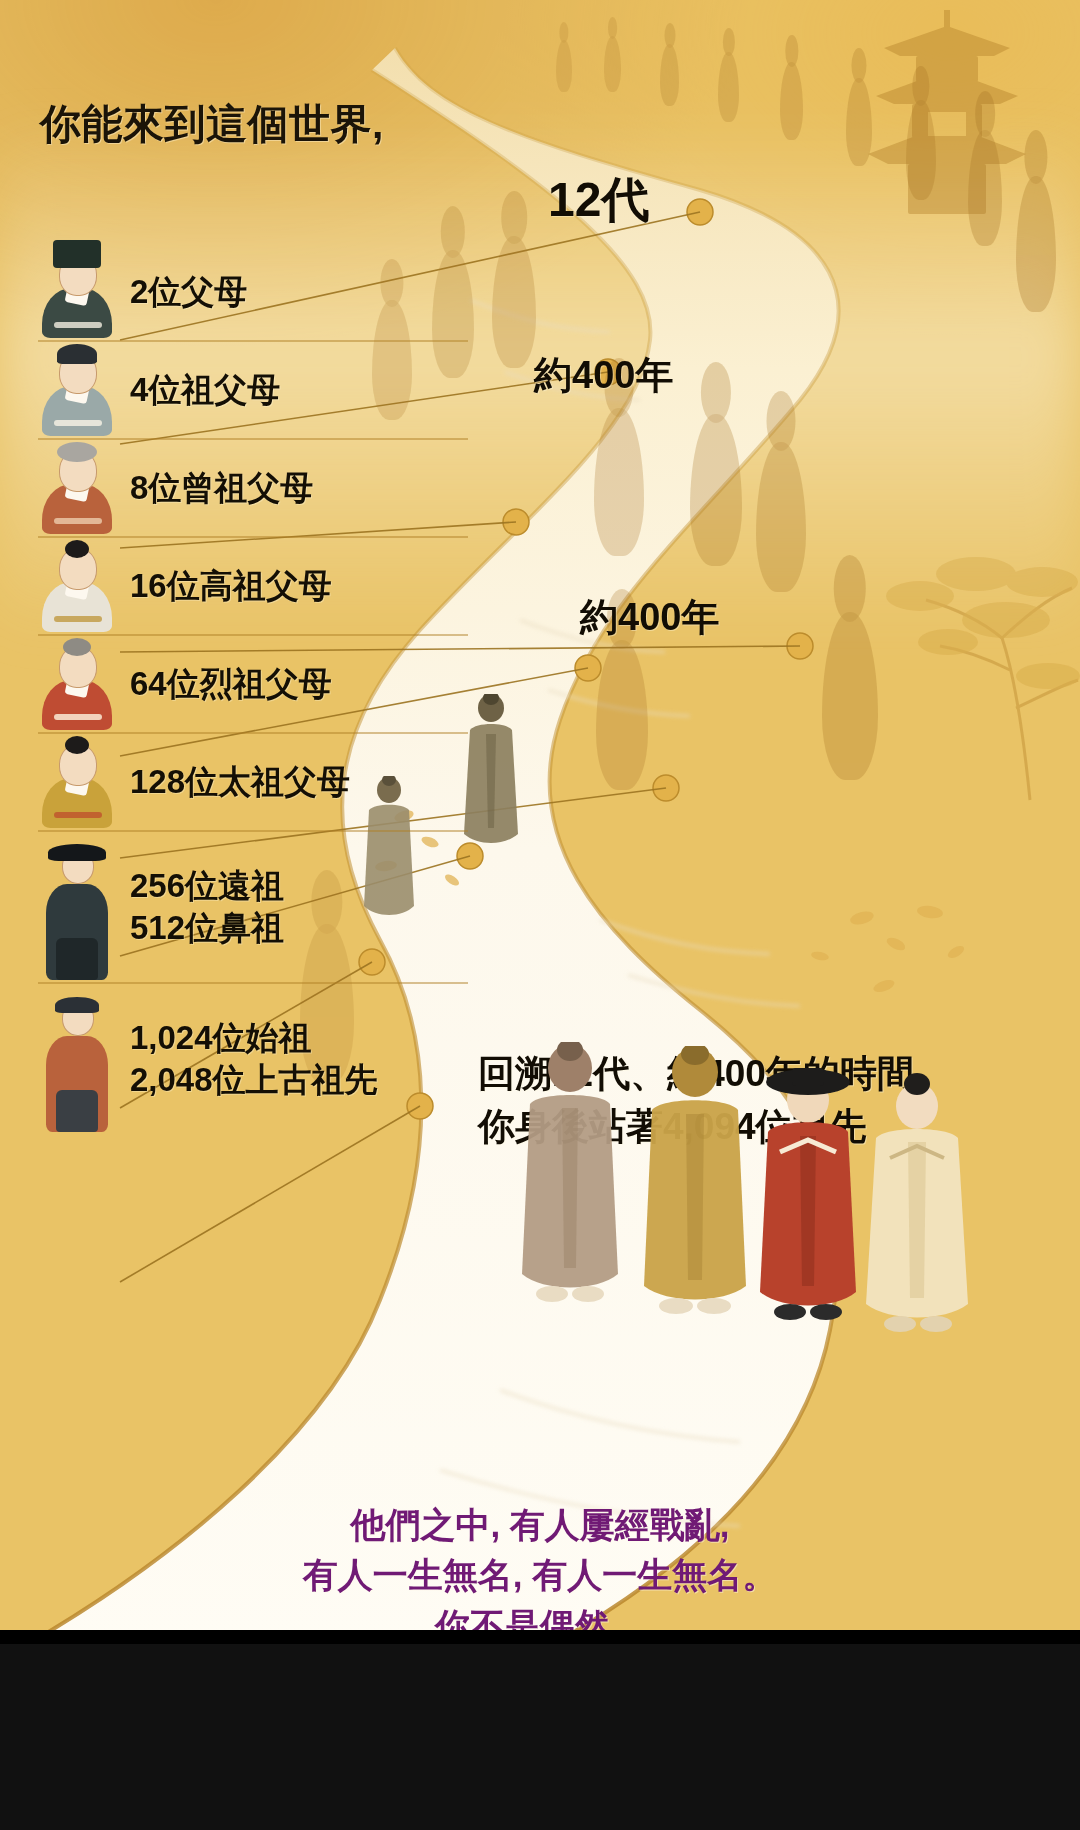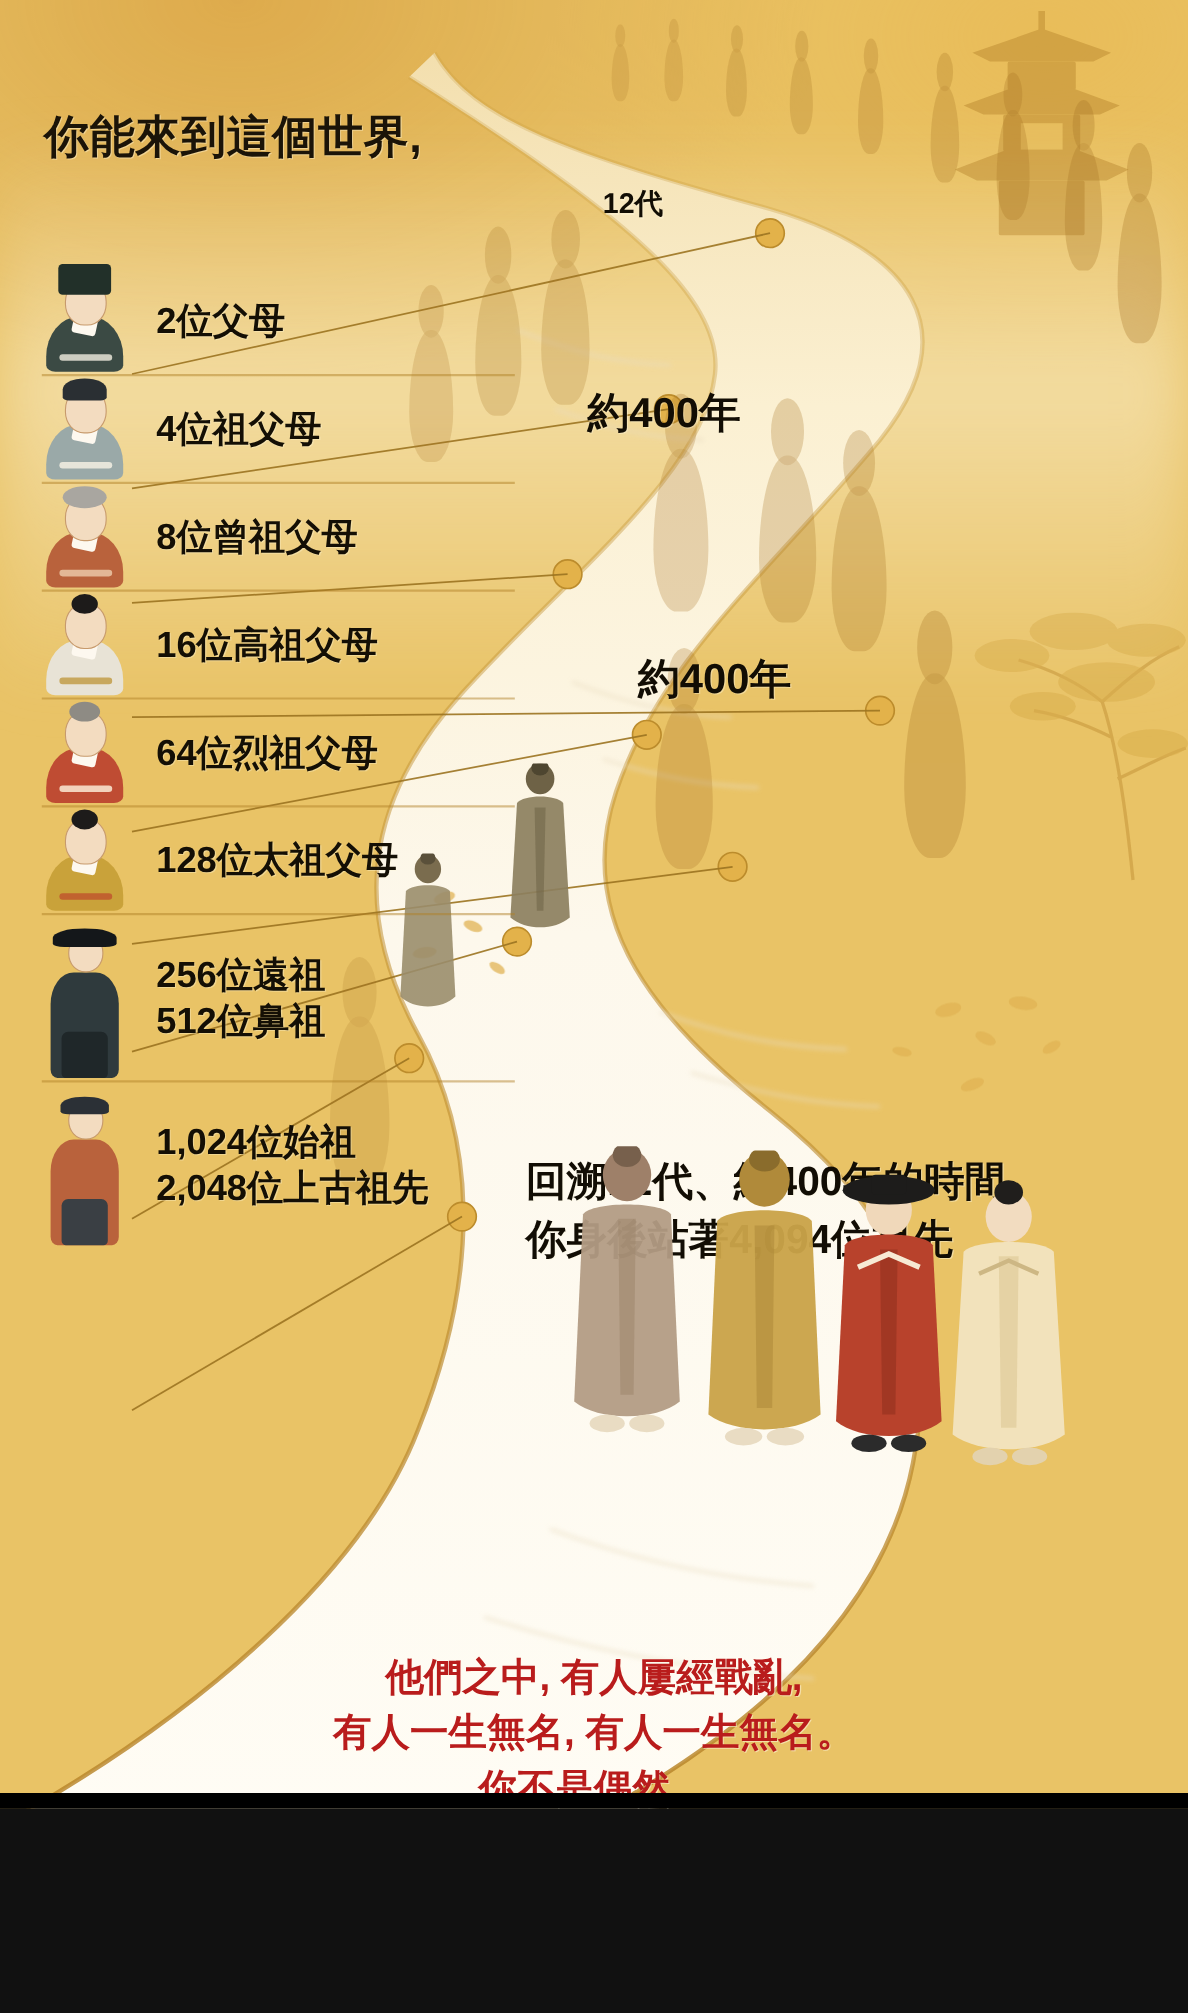--- a/index.html
+++ b/index.html
@@ -94,21 +94,20 @@
   .title div { white-space: nowrap; }
 
   
   .gen-list { position: absolute; left: 38px; top: 244px; width: 430px; }
   .gen-row {
     position: relative;
     display: flex;
     align-items: center;
     min-height: 96px;
     border-bottom: 2px solid rgba(176,127,38,.48);
-    gap: 12px;
   }
   .gen-row:last-child { border-bottom: none; }
   .gen-row.tall { min-height: 150px; }
 
   .figure { position: relative; width: 78px; height: 92px; flex: 0 0 78px; }
   .figure.tall-fig { height: 146px; }
 
   .gen-label {
     font-family: "Liberation Sans", "DejaVu Sans", sans-serif;
     font-weight: bold;
@@ -170,21 +169,21 @@
 
   
   .annot {
     position: absolute;
     font-family: "Liberation Sans", "DejaVu Sans", sans-serif;
     font-weight: bold;
     color: #120d04;
     white-space: nowrap;
     text-shadow: 1px 1px 0 rgba(255,248,220,.4);
   }
-  #annot-12dai { left: 548px; top: 168px; font-size: 26px; }
+  #annot-12dai { left: 548px; top: 168px; font-size: 48px; }
   #annot-400-a { left: 534px; top: 350px; font-size: 38px; }
   #annot-400-b { left: 580px; top: 592px; font-size: 38px; }
 
   
   .callout {
     position: absolute; left: 478px; top: 1048px;
     font-family: "Liberation Sans", "DejaVu Sans", sans-serif;
     font-weight: bold;
     font-size: 37px;
     line-height: 1.42;
@@ -198,21 +197,21 @@
   .fg .fg-body { position: absolute; inset: 0; }
 
   
   .poem {
     position: absolute; left: 0; top: 1500px; width: 1080px;
     text-align: center;
     font-family: "Liberation Sans", "DejaVu Sans", sans-serif;
     font-weight: bold;
     font-size: 35px;
     line-height: 1.44;
-    color: #b91c1c;
+    color: #701a75;
     text-shadow: 1px 1px 0 rgba(255,252,235,.5);
   }
 
   
   .watermark {
     position: absolute; left: 50%; transform: translateX(-50%);
     top: 1742px;
     font-family: "Liberation Sans", "DejaVu Sans", sans-serif;
     font-size: 46px; font-weight: bold;
     color: rgba(255,255,255,.62);

